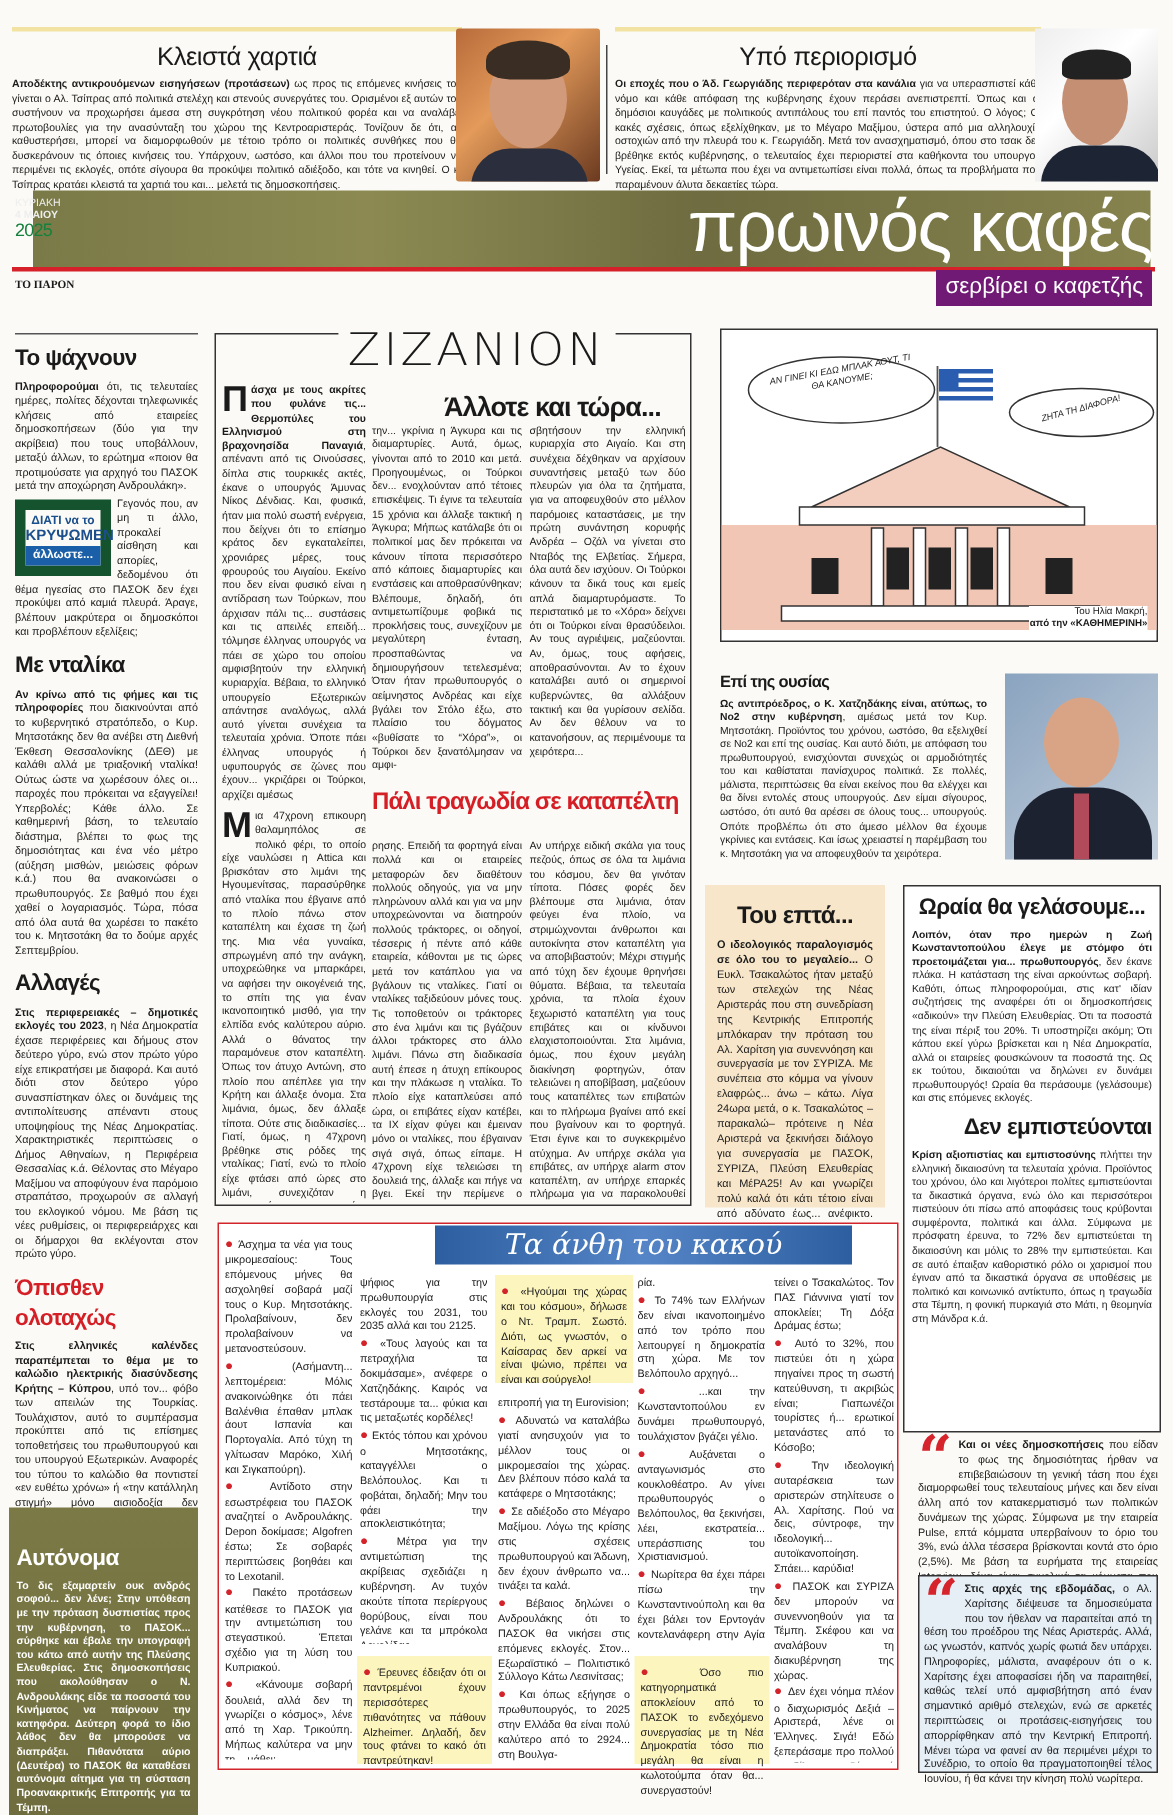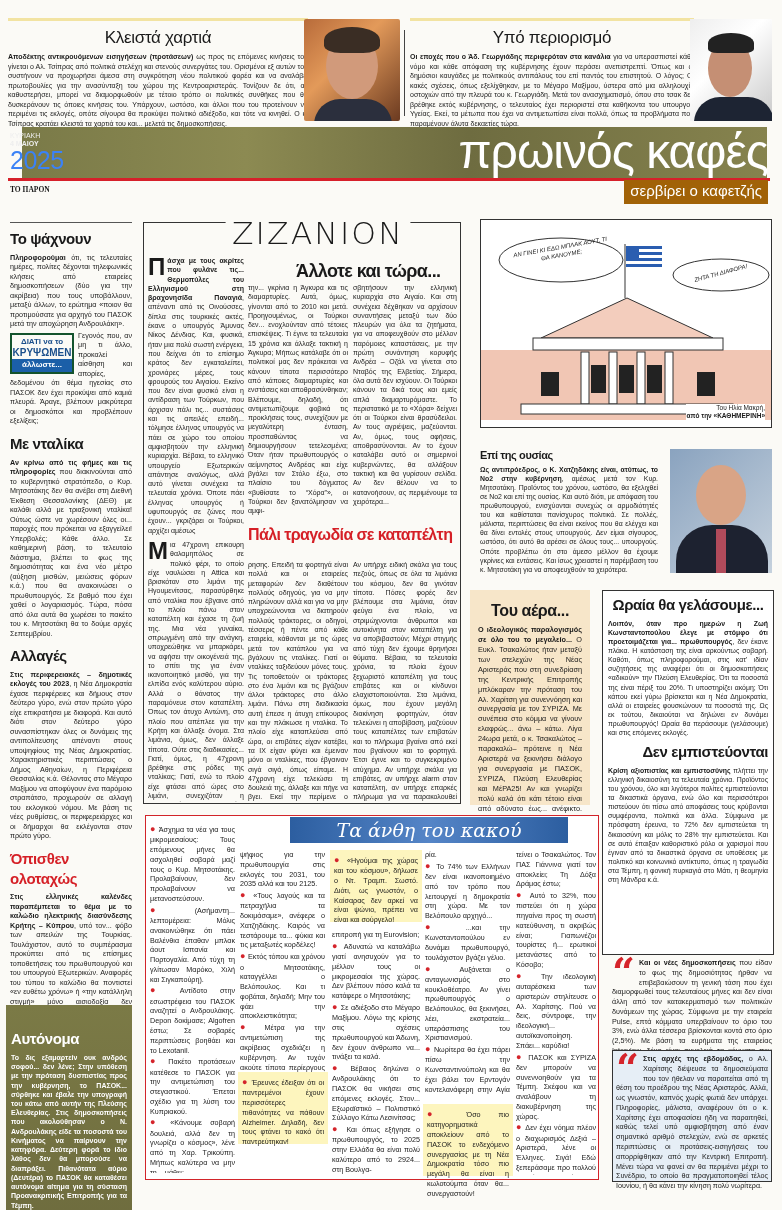--- a/index.html
+++ b/index.html
@@ -9,29 +9,29 @@
 b{font-weight:bold}
 .topbox{top:18px;height:104px;border-top:3px solid #f2e3a2}
 .top-h{font-family:"Liberation Sans",sans-serif;font-weight:normal;font-size:17px;text-align:center;letter-spacing:-0.3px;margin:6px 0 3px}
 .top-p{font-size:7px;line-height:1.35}
 .photo{background:linear-gradient(135deg,#b86b3a,#e39a5a 40%,#6b3a20);border-radius:2px}
 .photo2{background:linear-gradient(135deg,#eee,#fff 40%,#c9c9c9)}
 .face{position:absolute;border-radius:50%}
 .masthead{left:22px;top:127px;width:745px;height:52px;background:linear-gradient(90deg,#7a7a48,#8c8a52 30%,#6e6c40 60%,#86834e);}
 .redline{left:8px;top:178px;width:762px;height:3px;background:#d6202a}
 .date{left:10px;top:132px;color:#eee;font-size:7px;line-height:1.1}
-.date .yr{font-size:25px;color:#3b82f6;letter-spacing:-0.5px}
+.date .yr{font-size:12px;color:#15803d;letter-spacing:-0.5px}
 .paron{left:10px;top:185px;font-family:"Liberation Serif",serif;font-weight:bold;font-size:7.5px}
 .brand{right:14px;top:127px;font-size:48px;font-weight:normal;color:#fff;letter-spacing:-1px;line-height:1.05}
-.sub{right:14px;top:180px;background:#a16207;color:#fff;font-size:15px;padding:1px 6px;height:24px}
+.sub{right:14px;top:180px;background:#701a75;color:#fff;font-size:15px;padding:1px 6px;height:24px}
 .h2{font-size:15px;font-weight:bold;letter-spacing:-0.4px;margin:6px 0 4px}
 .rule{border-top:1px solid #555}
 .col-left{left:10px;top:222px;width:122px}
 .col-left p{margin-bottom:2px}
-.diati{float:left;width:64px;border:2px solid #14532d;margin:2px 4px 2px 0;text-align:center}
+.diati{float:left;width:64px;border:7px solid #14532d;margin:2px 4px 2px 0;text-align:center}
 .diati .t1{color:#1b4f8c;font-weight:bold;font-size:8px;line-height:1.15;padding-top:2px}
 .diati .t2{color:#1b4f8c;font-weight:bold;font-size:10px}
 .diati .t3{background:#1b5fa8;color:#fff;font-weight:bold;font-size:8px;padding:1px 0}
 .red{color:#d51f26}
 .avt{left:6px;top:1005px;width:126px;height:221px;background:linear-gradient(180deg,#7b7a46,#6e6c3e);color:#fff;padding:22px 5px}
 .avt .h2{color:#fff;margin-top:2px}
 .avt p{color:#fff;font-size:7px}
 .zz-box{left:143px;top:222px;width:318px;height:582px;border:1px solid #333}
 .zz-title{left:230px;top:214px;font-family:"DejaVu Sans",sans-serif;font-size:30px;font-weight:200;letter-spacing:2px;transform:scaleX(1.05)}
 .zz-col{font-size:7px;line-height:1.33}
@@ -175,21 +175,21 @@
   <div class="h2" style="font-size:11px;margin:0 0 2px">Επί της ουσίας</div>
   <p style="font-size:6.9px"><b>Ως αντιπρόεδρος, ο Κ. Χατζηδάκης είναι, ατύπως, το Νο2 στην κυβέρνηση</b><span>, αμέσως μετά τον Κυρ. Μητσοτάκη. Προϊόντος του χρόνου, ωστόσο, θα εξελιχθεί σε Νο2 και επί της ουσίας. Και αυτό διότι, με απόφαση του πρωθυπουργού, ενισχύονται συνεχώς οι αρμοδιότητές του και καθίσταται πανίσχυρος πολιτικά. Σε πολλές, μάλιστα, περιπτώσεις θα είναι εκείνος που θα ελέγχει και θα δίνει εντολές στους υπουργούς. Δεν είμαι σίγουρος, ωστόσο, ότι αυτό θα αρέσει σε όλους τους... υπουργούς. Οπότε προβλέπω ότι στο άμεσο μέλλον θα έχουμε γκρίνιες και εντάσεις. Και ίσως χρειαστεί η παρέμβαση του κ. Μητσοτάκη για να αποφευχθούν τα χειρότερα.</span></p>
 </div>
 <div class="abs" style="left:670px;top:449px;width:102px;height:124px;background:linear-gradient(135deg,#8aa3bf,#c5d1dd);overflow:hidden">
   <div class="face" style="left:26px;top:16px;width:50px;height:60px;background:#d9a486"></div>
   <div class="abs" style="left:6px;top:76px;width:92px;height:50px;background:#1d2230;border-radius:36px 36px 0 0"></div>
   <div class="abs" style="left:46px;top:80px;width:10px;height:44px;background:#b14b5b"></div>
 </div>
 
 <div class="abs aera">
-  <div class="h2" style="font-size:16px;text-align:center;margin:10px 0 4px">Του αέρα...</div>
+  <div class="h2" style="font-size:16px;text-align:center;margin:10px 0 4px">Του επτά...</div>
   <p style="padding:0 8px;font-size:7.3px;line-height:1.36"><b>Ο ιδεολογικός παραλογισμός σε όλο του το μεγαλείο...</b><span> Ο Ευκλ. Τσακαλώτος ήταν μεταξύ των στελεχών της Νέας Αριστεράς που στη συνεδρίαση της Κεντρικής Επιτροπής μπλόκαραν την πρόταση του Αλ. Χαρίτση για συνεννόηση και συνεργασία με τον ΣΥΡΙΖΑ. Με συνέπεια στο κόμμα να γίνουν ελαφρώς... άνω – κάτω. Λίγα 24ωρα μετά, ο κ. Τσακαλώτος –παρακαλώ– πρότεινε η Νέα Αριστερά να ξεκινήσει διάλογο για συνεργασία με ΠΑΣΟΚ, ΣΥΡΙΖΑ, Πλεύση Ελευθερίας και ΜέΡΑ25! Αν και γνωρίζει πολύ καλά ότι κάτι τέτοιο είναι από αδύνατο έως... ανέφικτο. Κουβέντες του αέρα, με άλλα λόγια...</span></p>
 </div>
 
 <div class="abs box-r" style="left:602px;top:590px;width:172px;height:365px;background:#fff"></div>
 <div class="abs" style="left:608px;top:593px;width:160px">
   <div class="h2" style="text-align:center;margin:2px 0 4px">Ωραία θα γελάσουμε...</div>
   <p style="font-size:6.9px"><b>Λοιπόν, όταν προ ημερών η Ζωή Κωνσταντοπούλου έλεγε με στόμφο ότι προετοιμάζεται για... πρωθυπουργός</b><span>, δεν έκανε πλάκα. Η κατάσταση της είναι αρκούντως σοβαρή. Καθότι, όπως πληροφορούμαι, στις κατ' ιδίαν συζητήσεις της αναφέρει ότι οι δημοσκοπήσεις «αδικούν» την Πλεύση Ελευθερίας. Ότι τα ποσοστά της είναι πέριξ του 20%. Τι υποστηρίζει ακόμη; Ότι κάπου εκεί γύρω βρίσκεται και η Νέα Δημοκρατία, αλλά οι εταιρείες φουσκώνουν τα ποσοστά της. Ως εκ τούτου, δικαιούται να δηλώνει εν δυνάμει πρωθυπουργός! Ωραία θα περάσουμε (γελάσουμε) και στις επόμενες εκλογές.</span></p>
 </div>
 <div class="abs" style="left:608px;top:740px;width:160px">
   <div class="h2" style="text-align:right;margin:2px 0 4px">Δεν εμπιστεύονται</div>
@@ -217,21 +217,21 @@
 
 </div>
 
 <div class="abs bul" style="left:240px;top:850px;width:85px;height:246px;overflow:hidden">
   <p>ψήφιος για την πρωθυπουργία στις εκλογές του 2031, του 2035 αλλά και του 2125.</p>
   <p><span class="dot">● </span><span>«Τους λαγούς και τα πετραχήλια τα δοκιμάσαμε», ανέφερε ο Χατζηδάκης. Καιρός να τεστάρουμε τα... φύκια και τις μεταξωτές κορδέλες!</span></p>
   <p><span class="dot">● </span><span>Εκτός τόπου και χρόνου ο Μητσοτάκης, καταγγέλλει ο Βελόπουλος. Και τι φοβάται, δηλαδή; Μην του φάει την αποκλειστικότητα;</span></p>
   <p><span class="dot">● </span><span>Μέτρα για την αντιμετώπιση της ακρίβειας σχεδιάζει η κυβέρνηση. Αν τυχόν ακούτε τίποτα περίεργους θορύβους, είναι που γελάνε και τα μπρόκολα Αργολίδας.</span></p>
 
 </div>
-<div class="abs bul ybox" style="left:238px;top:1072px;width:90px;height:72px;padding:4px">
+<div class="abs bul ybox" style="left:238px;top:1104px;width:90px;height:72px;padding:4px">
   <span class="dot">● </span><span>Έρευνες έδειξαν ότι οι παντρεμένοι έχουν περισσότερες πιθανότητες να πάθουν Alzheimer. Δηλαδή, δεν τους φτάνει το κακό ότι παντρεύτηκαν!</span>
 </div>
 
 <div class="abs bul ybox" style="left:330px;top:850px;width:92px;height:72px;padding:4px">
   <span class="dot">● </span><span>«Ηγούμαι της χώρας και του κόσμου», δήλωσε ο Ντ. Τραμπ. Σωστό. Διότι, ως γνωστόν, ο Καίσαρας δεν αρκεί να είναι ψώνιο, πρέπει να είναι και σούργελο!</span>
 </div>
 <div class="abs bul" style="left:332px;top:930px;width:88px;height:245px;overflow:hidden">
   <p>επιτροπή για τη Eurovision;</p>
   <p><span class="dot">● </span><span>Αδυνατώ να καταλάβω γιατί ανησυχούν για το μέλλον τους οι μικρομεσαίοι της χώρας. Δεν βλέπουν πόσο καλά τα κατάφερε ο Μητσοτάκης;</span></p>
   <p><span class="dot">● </span><span>Σε αδιέξοδο στο Μέγαρο Μαξίμου. Λόγω της κρίσης στις σχέσεις πρωθυπουργού και Άδωνη, δεν έχουν άνθρωπο να... τινάξει τα καλά.</span></p>

